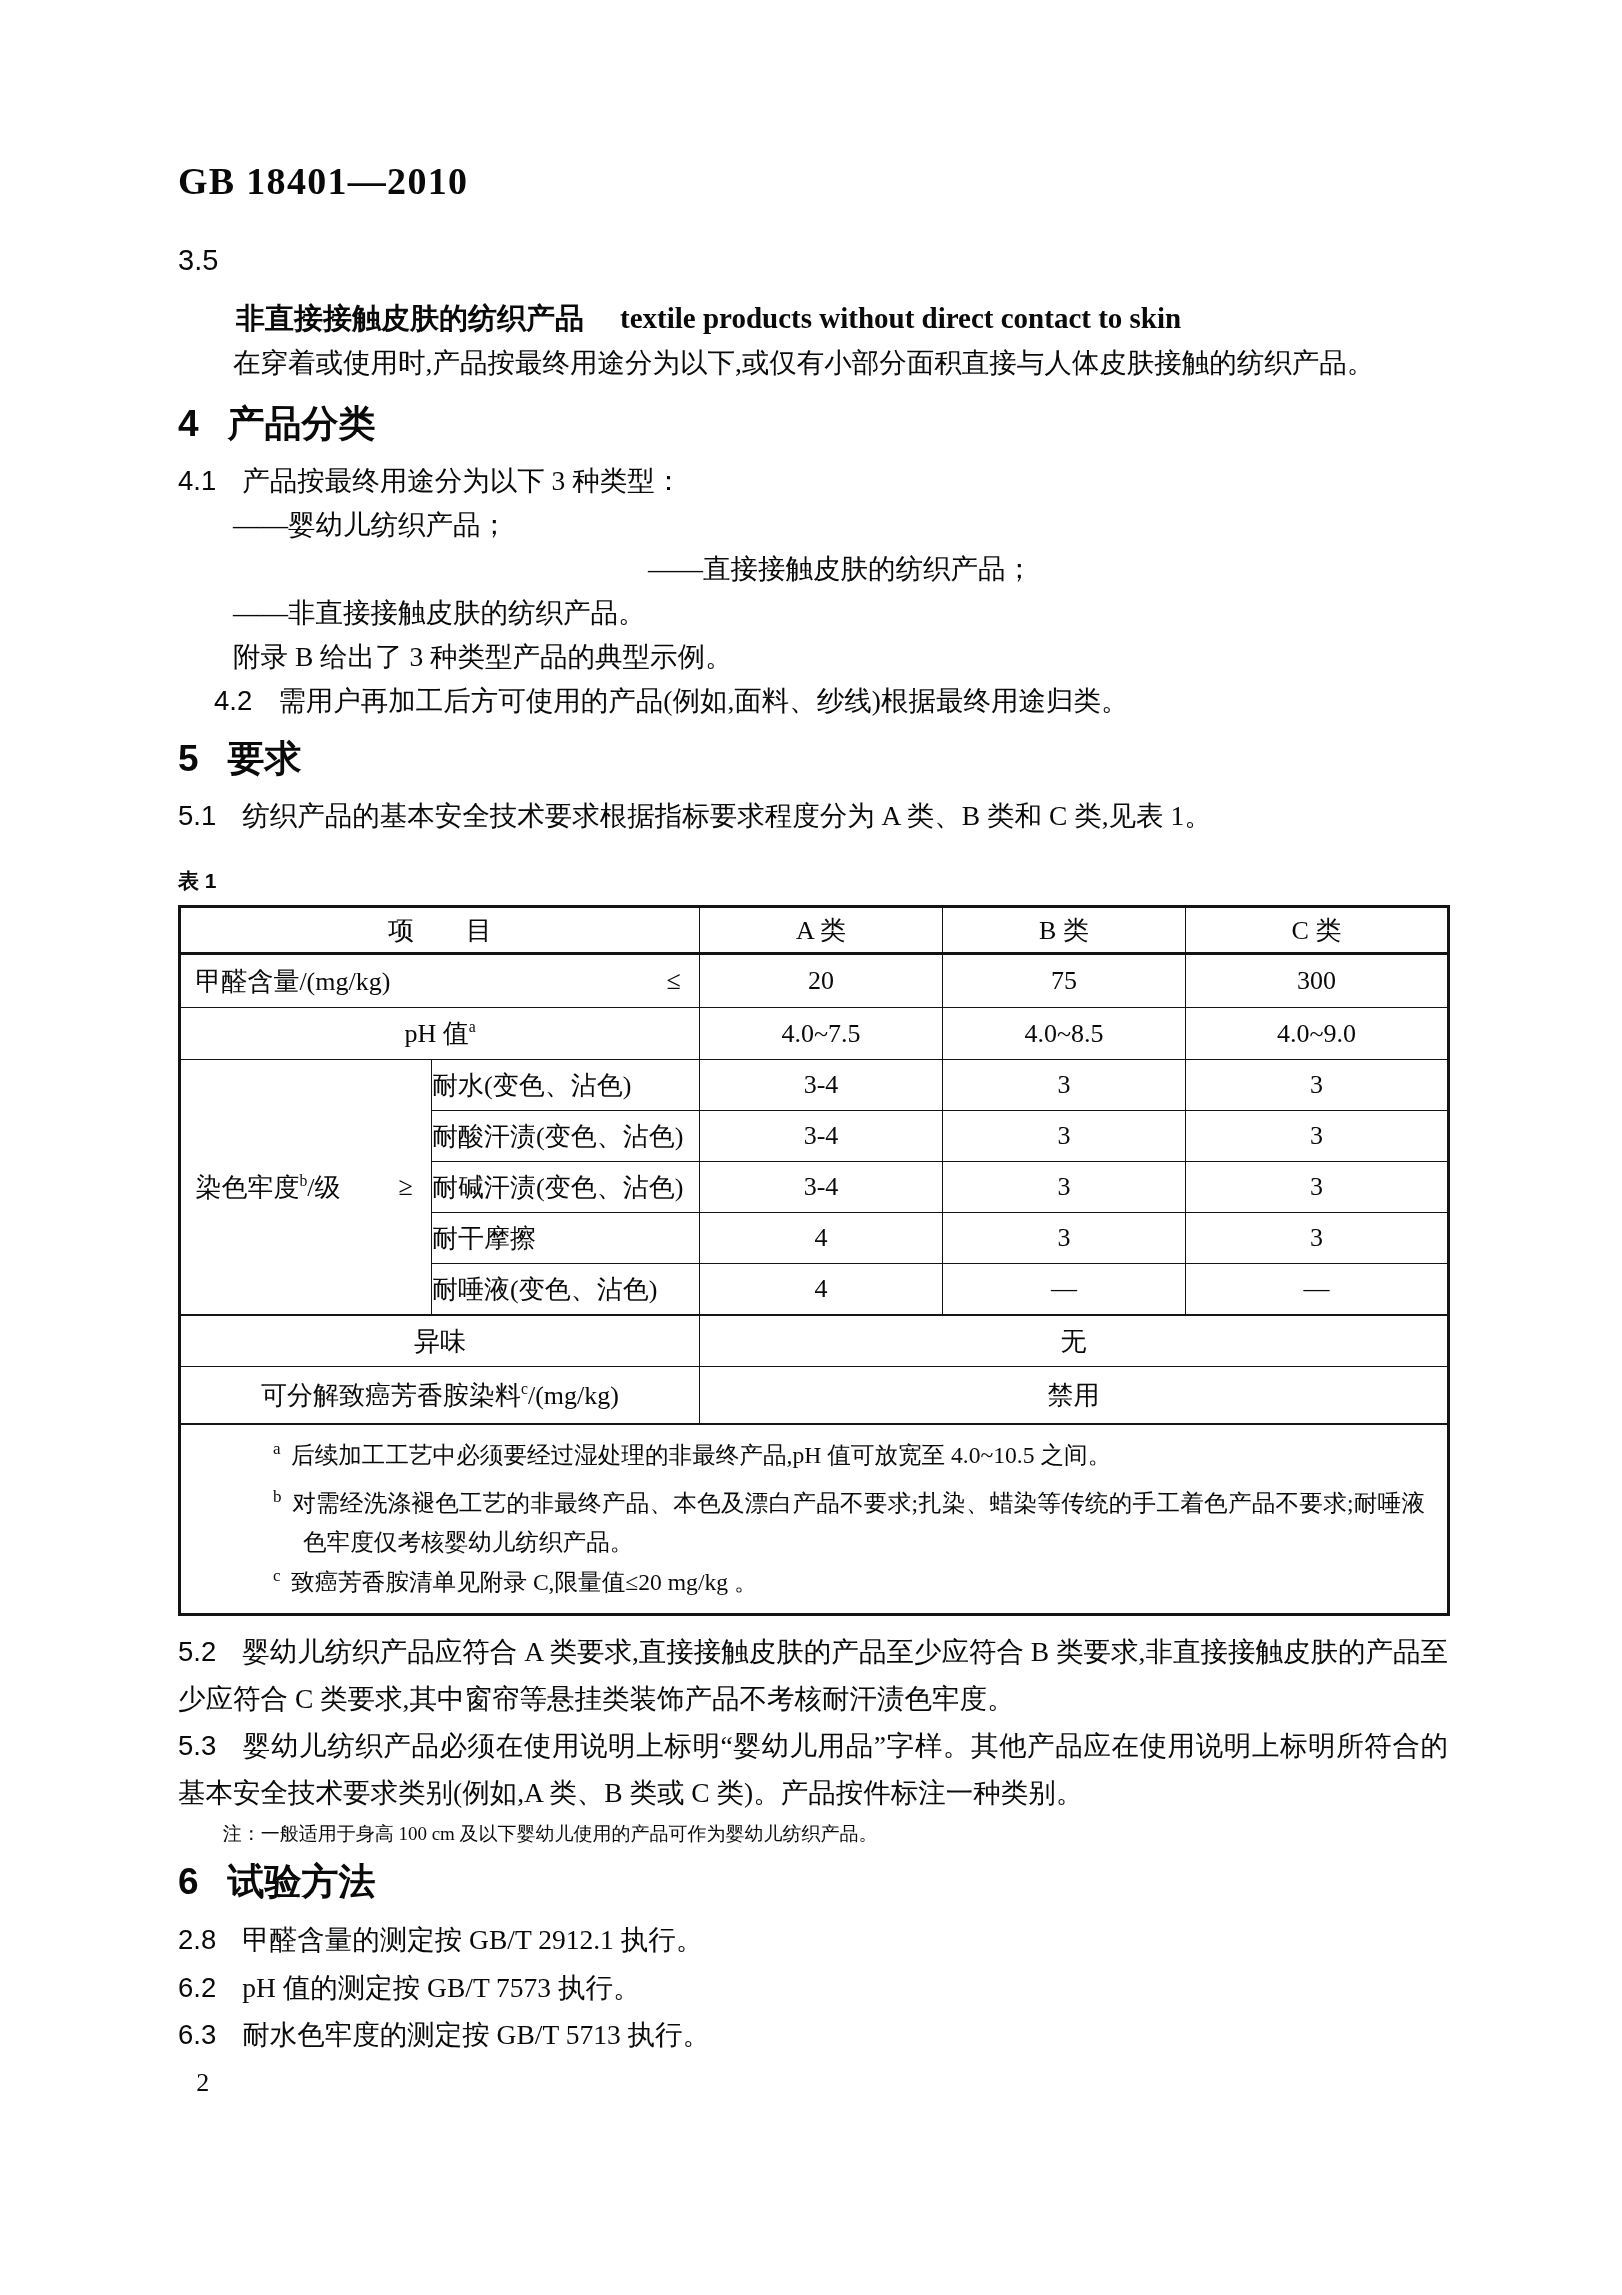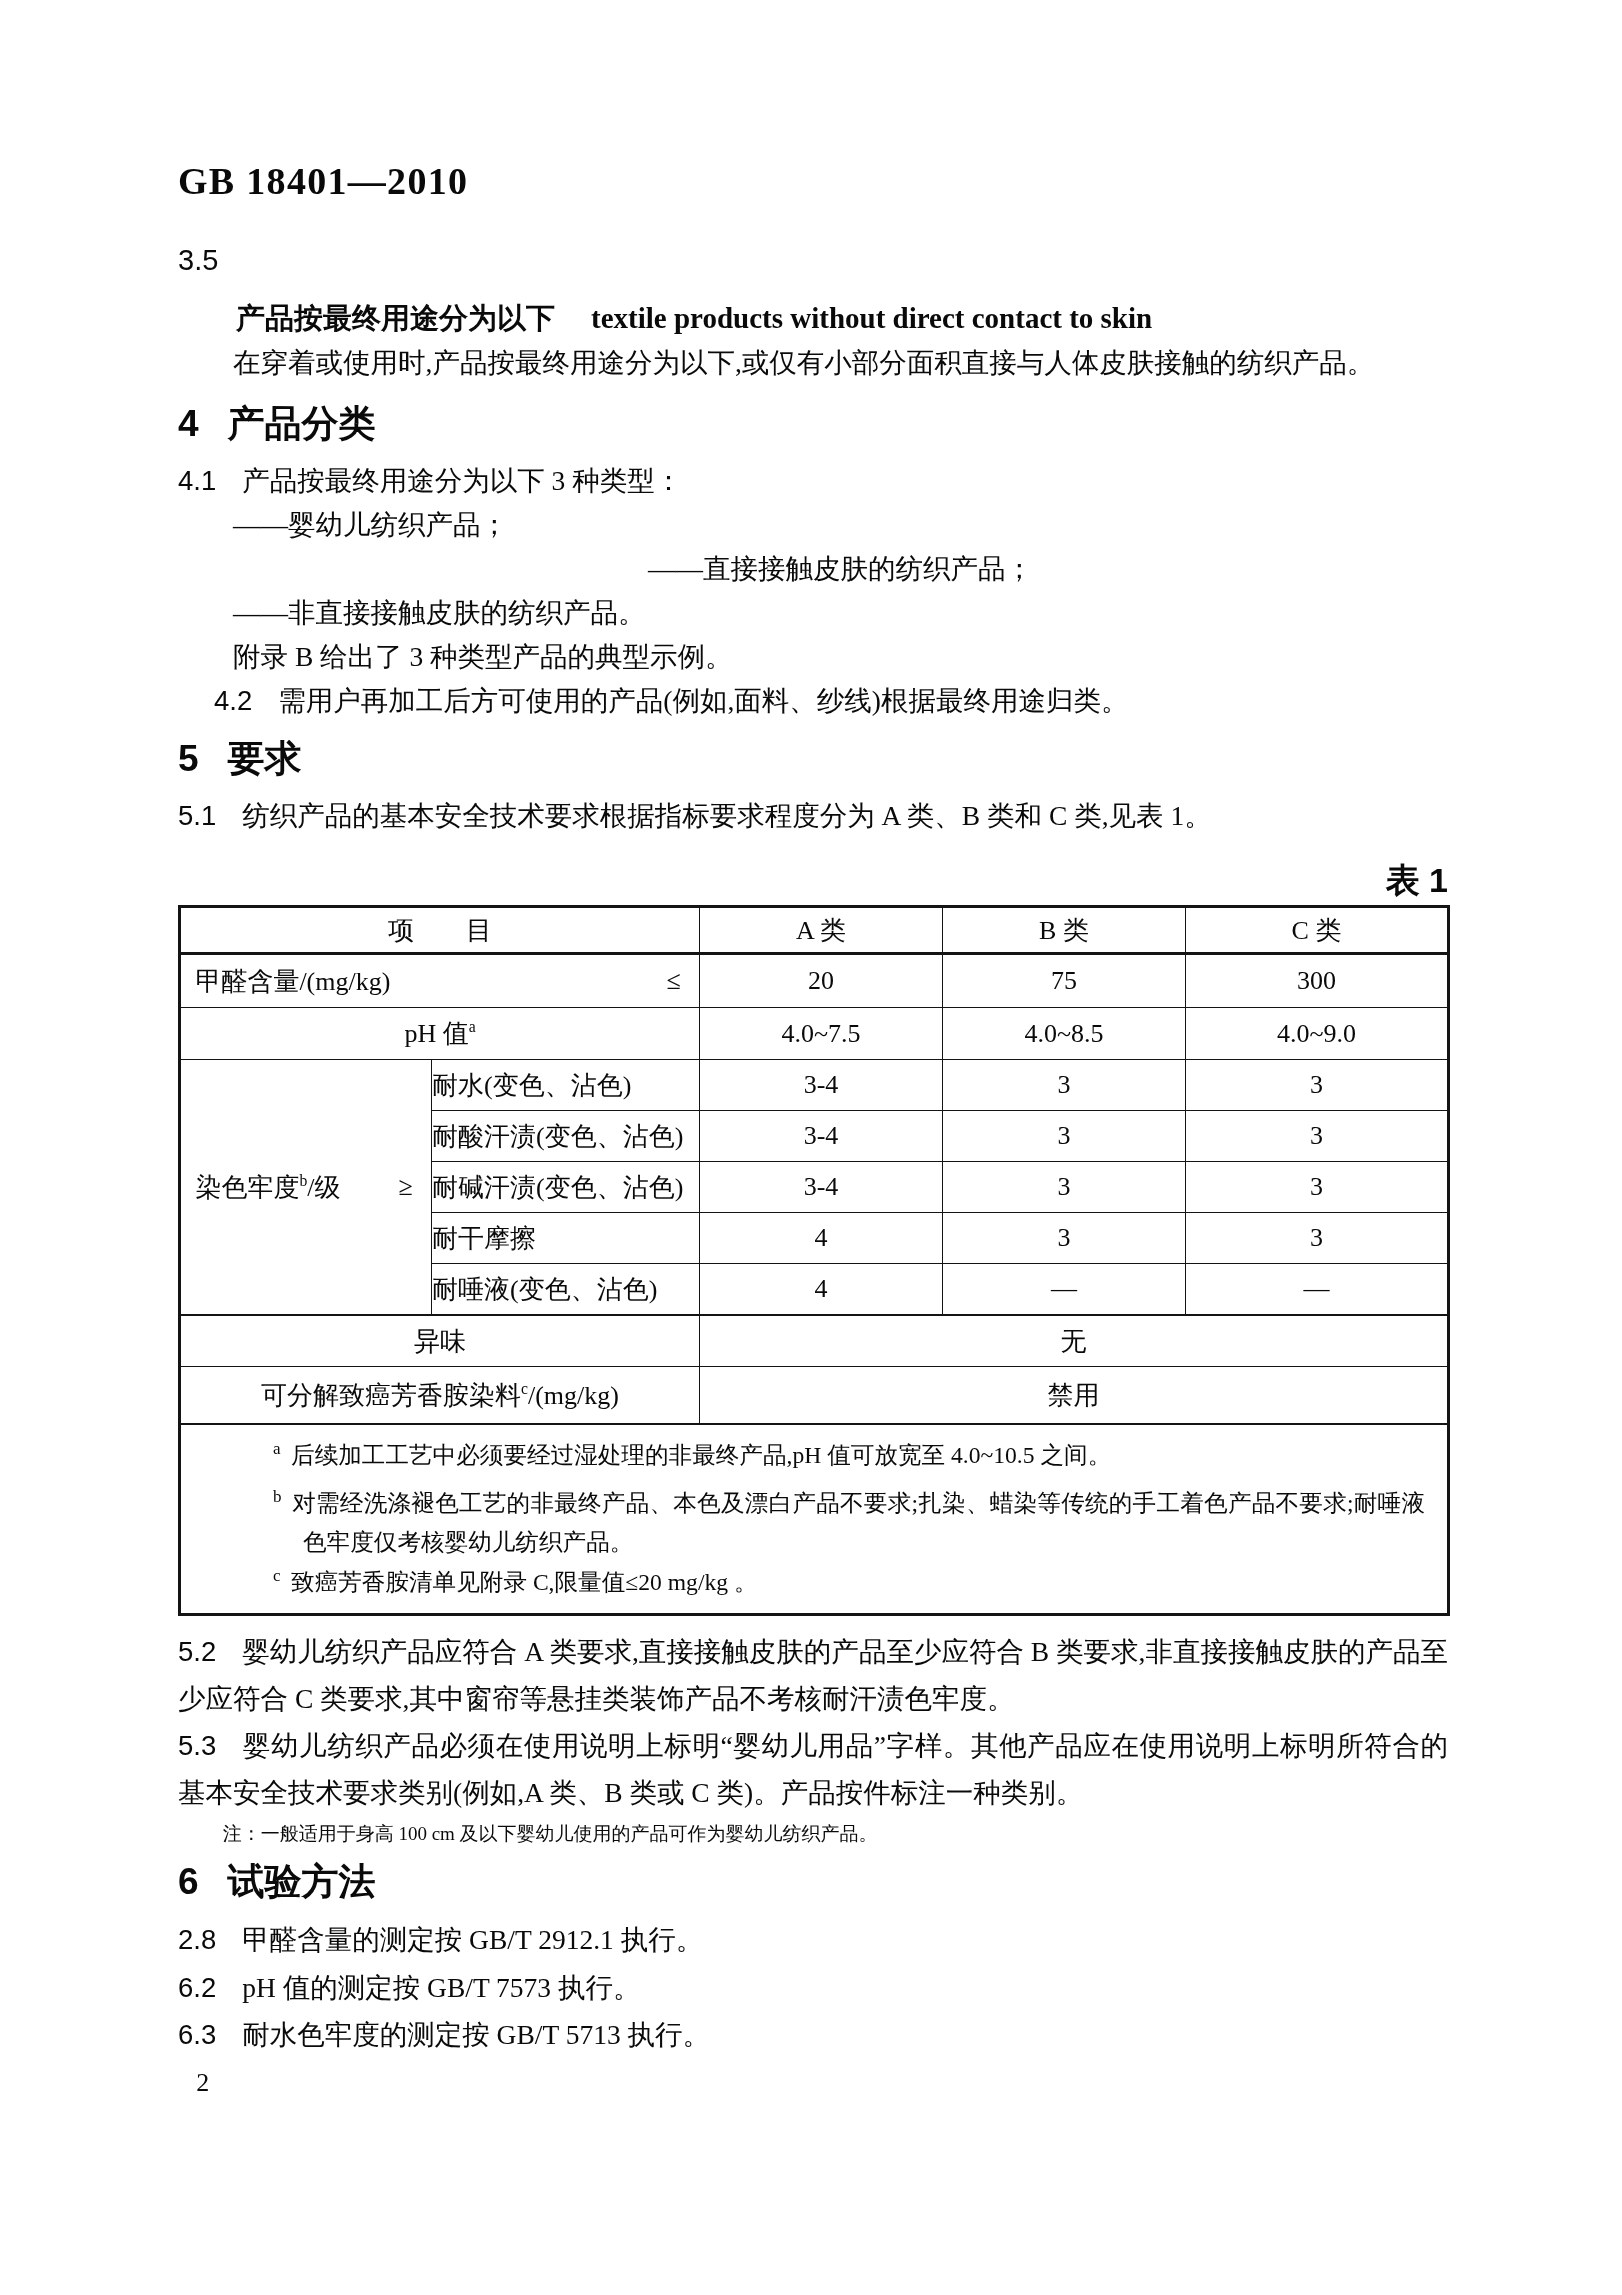--- a/index.html
+++ b/index.html
@@ -73,23 +73,23 @@
   }
   .small-note {
     font-size: 19px;
     line-height: 29px;
     text-indent: 2.35em;
   }
   .table-caption {
     margin-top: 33px;
     font-family: "Liberation Sans", "DejaVu Sans", sans-serif;
     font-weight: 700;
-    font-size: 34px;
+    font-size: 21px;
     line-height: 31px;
-    text-align: right;
+    text-align: left;
   }
   table.t1 {
     margin-top: 9.2px;
     width: 100%;
     border-collapse: collapse;
     table-layout: fixed;
     font-size: 26px;
   }
   table.t1 td {
     border: 1.3px solid #141414;
@@ -159,21 +159,21 @@
 </style>
 </head>
 <body>
 
 <div class="page">
 
   <p class="doc-header">GB 18401—2010</p>
 
   <p class="clause-number-line">3.5</p>
 
-  <p class="term-line"><span class="term-zh">产品按最终用途分为以下</span><span class="term-en">textile products without direct contact to skin</span></p>
+  <p class="term-line"><span class="term-zh">非直接接触皮肤的纺织产品</span><span class="term-en">textile products without direct contact to skin</span></p>
 
   <p class="body-par">在穿着或使用时,产品按最终用途分为以下,或仅有小部分面积直接与人体皮肤接触的纺织产品。</p>
 
   <p class="sec-heading mh4"><span class="snum">4</span><span>产品分类</span></p>
 
   <p class="clause m41"><span class="cnum">4.1</span><span>产品按最终用途分为以下 3 种类型：</span></p>
 
   <p class="indent-item mdash1">——婴幼儿纺织产品；</p>
   <p class="indent-item mdash2">——直接接触皮肤的纺织产品；</p>
   <p class="indent-item mdash3">——非直接接触皮肤的纺织产品。</p>

